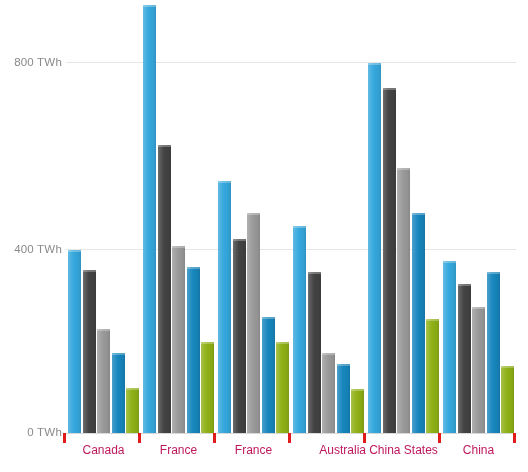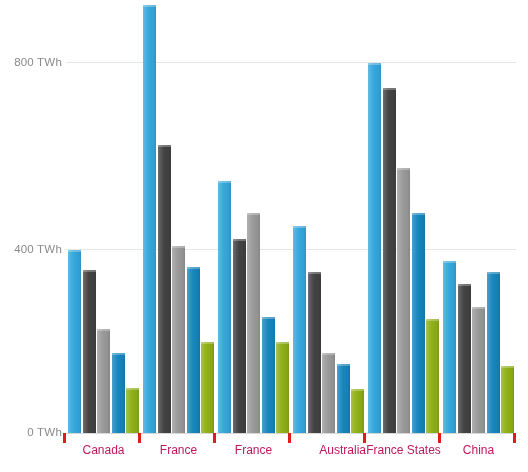--- a/index.html
+++ b/index.html
@@ -217,19 +217,19 @@
   <div id="xaxis">
       <div class="tick" style="left: 63px;"></div>
       <div class="catlabel" style="left: 66px; width: 75px;">Canada</div>
       <div class="tick" style="left: 138px;"></div>
       <div class="catlabel" style="left: 141px; width: 75px;">France</div>
       <div class="tick" style="left: 213px;"></div>
       <div class="catlabel" style="left: 216px; width: 75px;">France</div>
       <div class="tick" style="left: 288px;"></div>
       <div class="catlabel" style="left: 291px; width: 75px; text-align: right;">Australia</div>
       <div class="tick" style="left: 363px;"></div>
-      <div class="catlabel" style="left: 366px; width: 75px;">France States</div>
+      <div class="catlabel" style="left: 366px; width: 75px;">China States</div>
       <div class="tick" style="left: 438px;"></div>
       <div class="catlabel" style="left: 441px; width: 75px;">China</div>
       <div class="tick" style="left: 513px;"></div>
     </div>
 
 </div>
 
 </body></html>

